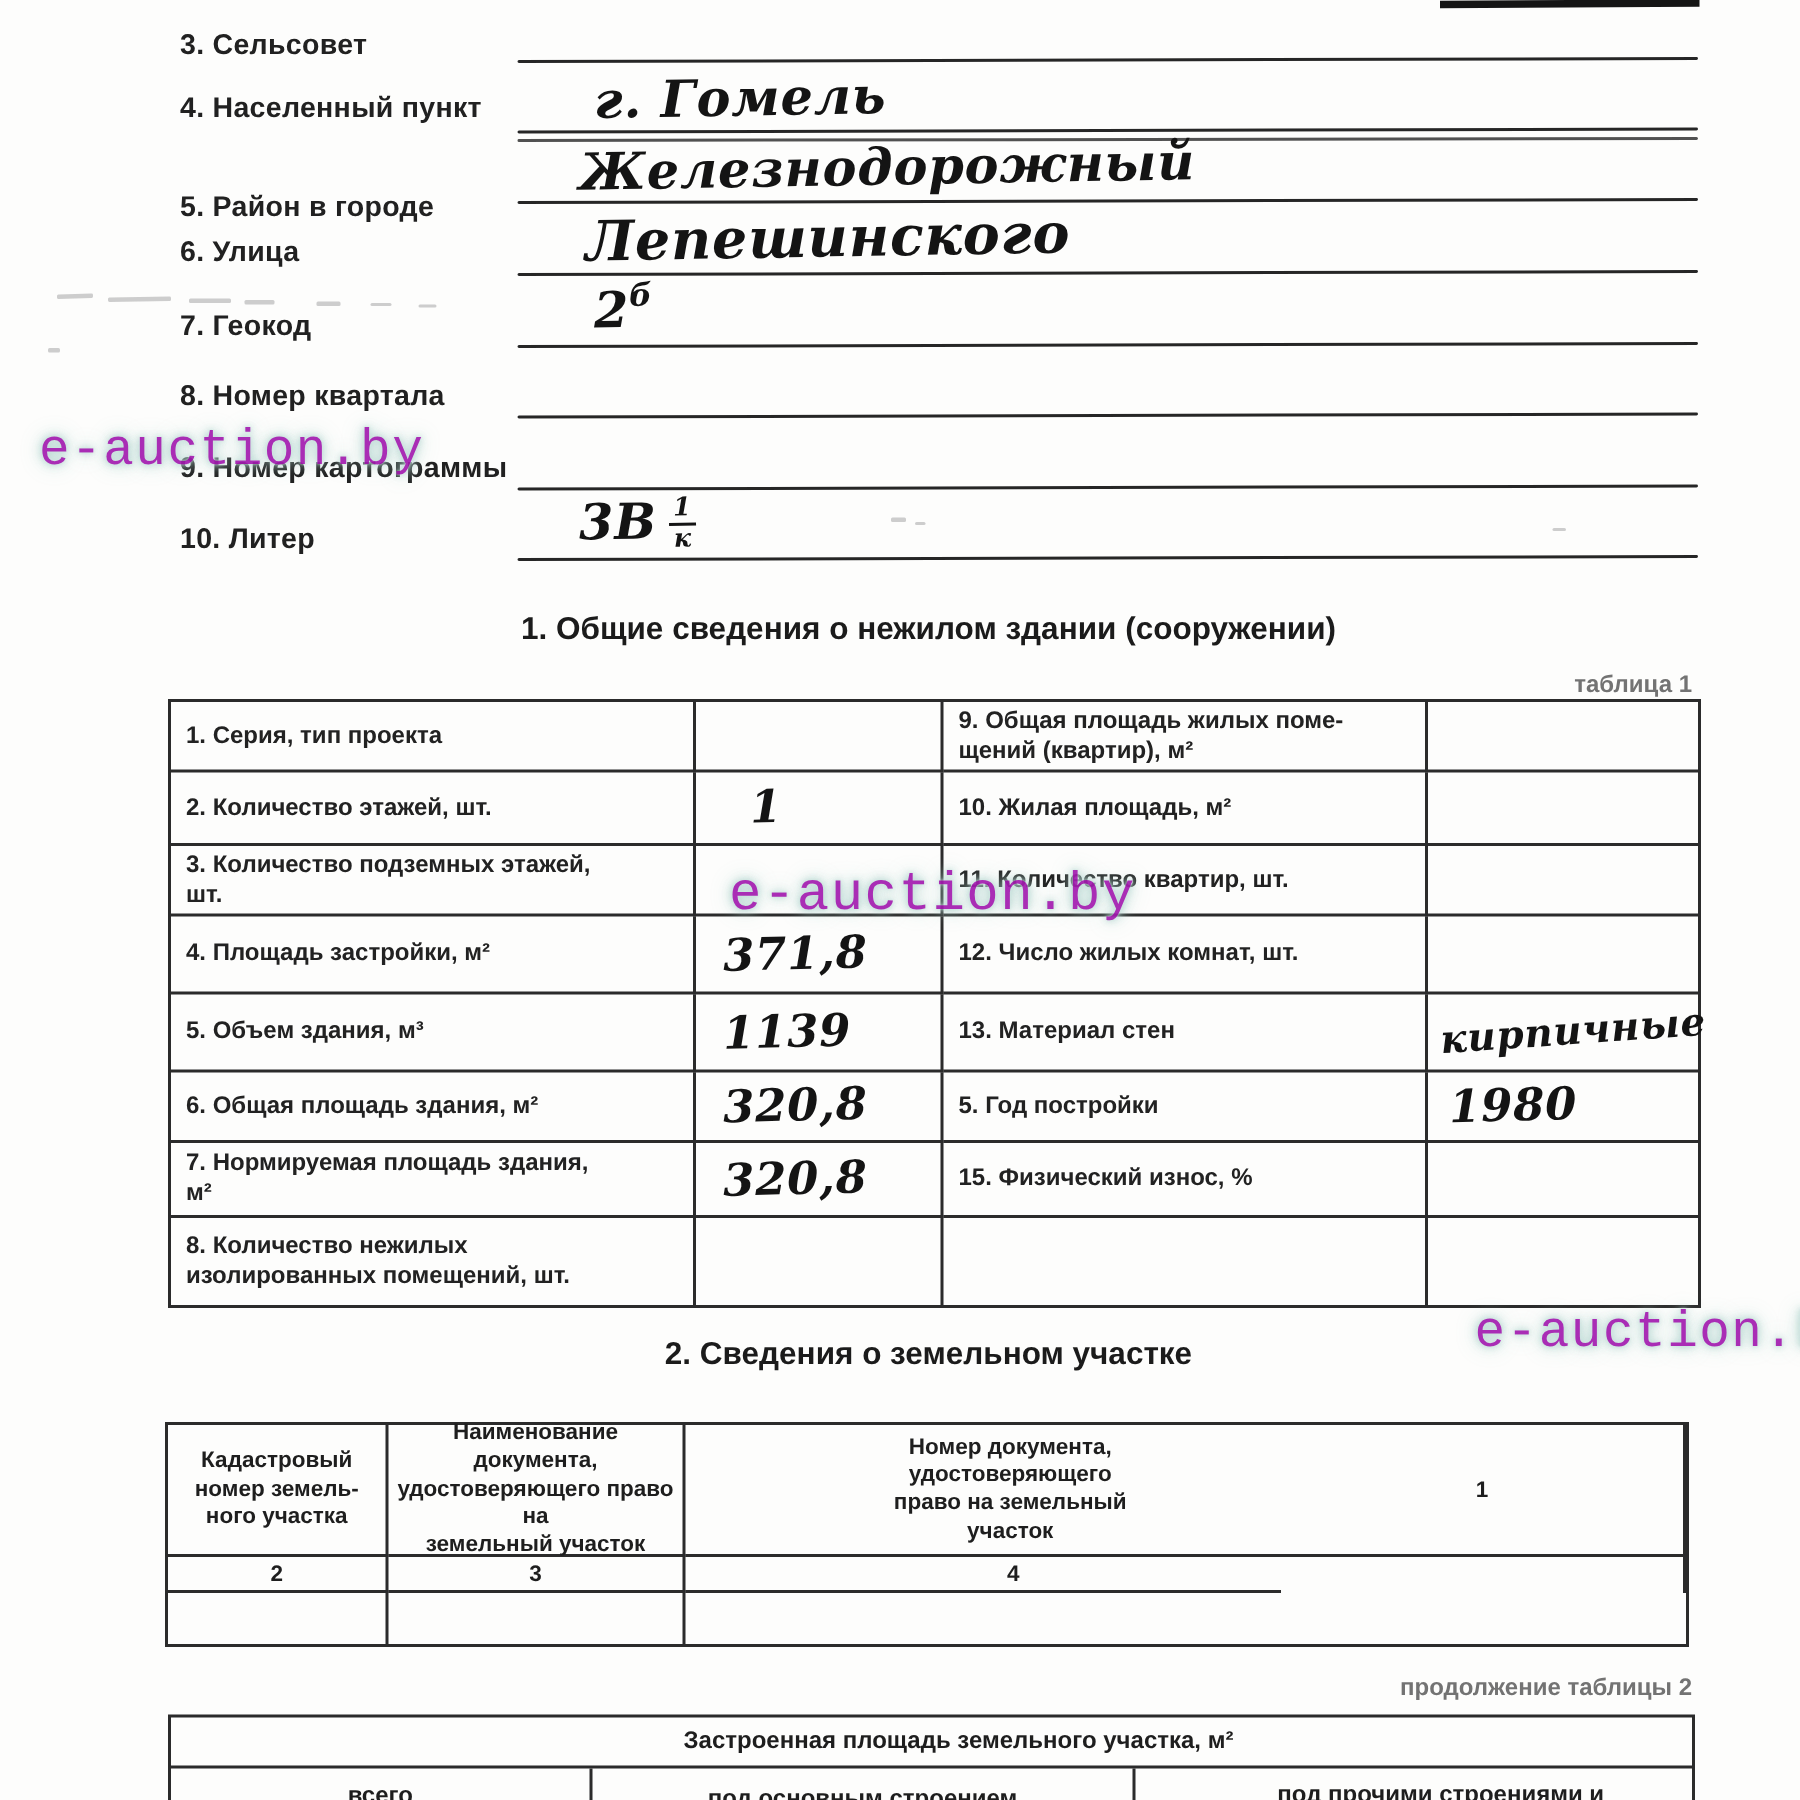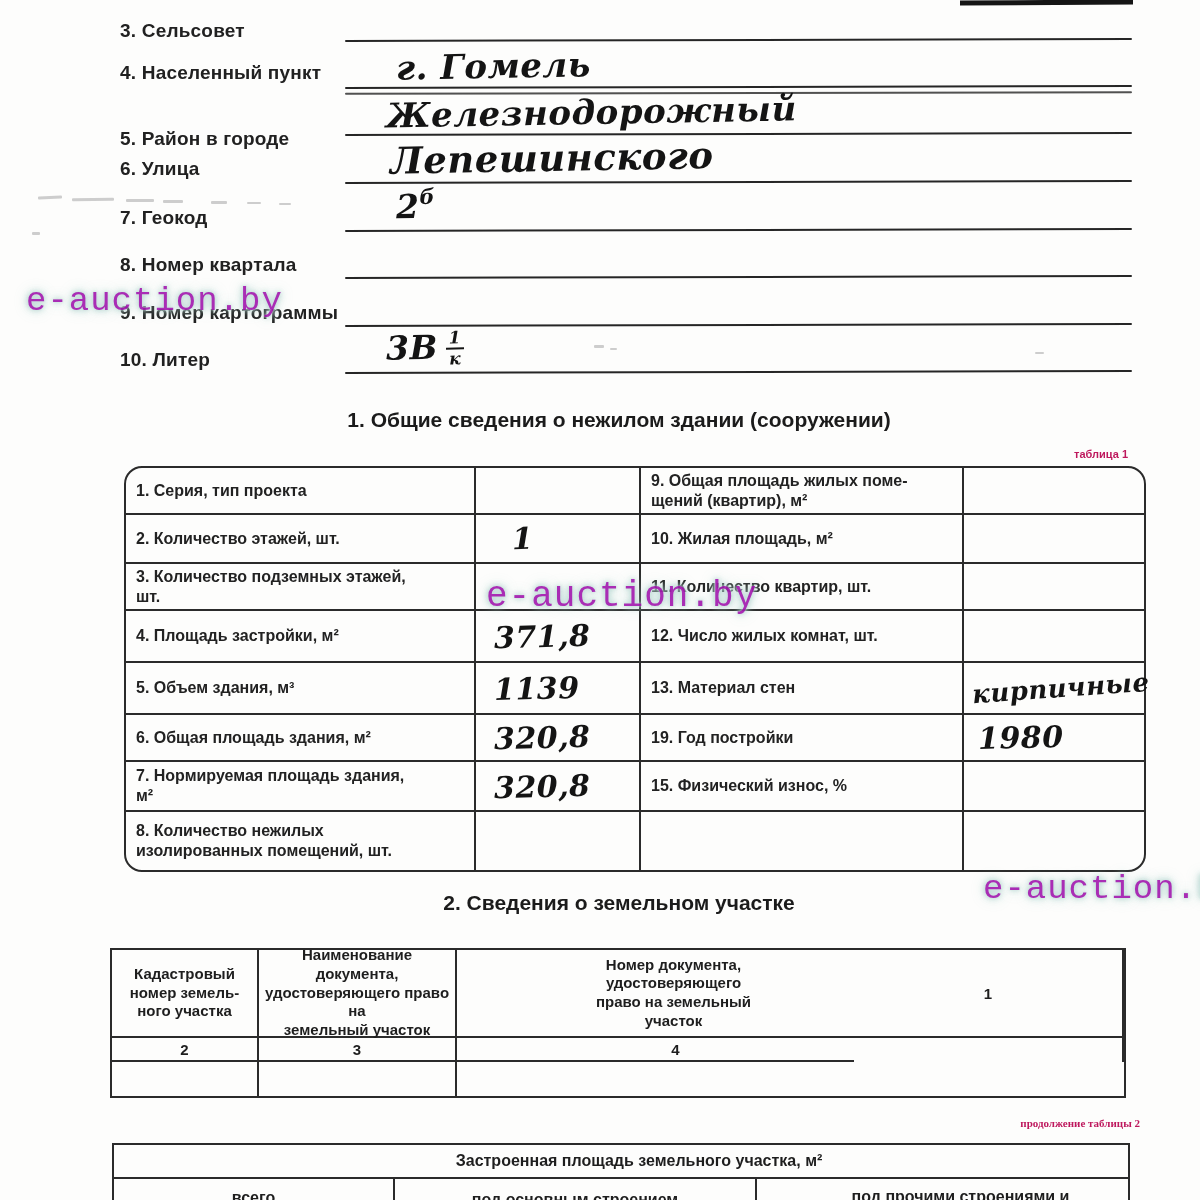--- a/index.html
+++ b/index.html
@@ -22,21 +22,21 @@
   .frac .num{display:block;font-size:17px;border-bottom:2px solid #141414;padding:0 3px 1px;}
   .frac .den{display:block;font-size:17px;padding-top:1px;}
   
   .watermark{
     font-family:Liberation Mono, monospace;font-size:34px;color:#a21caf;opacity:0.92;
     text-shadow:0 0 2px #cde4df,0 0 5px #abd0ca,0 0 9px #abd0ca,0 0 14px rgba(171,208,202,.7);
     letter-spacing:1px;white-space:nowrap;z-index:30;
   }
   
   .section-title{font-size:21px;font-weight:bold;text-align:center;color:#1b1b1b;}
-  .tbl-caption{font-size:11px;font-weight:bold;text-align:right;color:#be185d;}
+  .tbl-caption{font-size:16px;font-weight:bold;text-align:right;color:#737373;}
   
   .tbl{position:absolute;display:grid;border:2px solid #2b2b2b;background:transparent;}
   .cell{border-right:2px solid #2b2b2b;border-bottom:2px solid #2b2b2b;
         display:flex;align-items:center;box-sizing:border-box;overflow:visible;}
   .cell.last-col{border-right:none;padding-left:40px;}
   .cell.last-row{border-bottom:none;}
   .lbl{font-size:16px;font-weight:bold;padding:4px 10px;line-height:1.22;color:#222;}
   .val{justify-content:flex-start;padding-left:18px;}
   .hw-cell{font-size:30px;transform:rotate(-1.5deg);}
   .hw-wall{font-size:26px;transform:rotate(-4deg);margin-left:-4px;}
@@ -92,21 +92,21 @@
   <div class="artifact" style="left:32px;top:232px;width:8px;height:3px;"></div>
   <div class="artifact" style="left:594px;top:345px;width:10px;height:3px;"></div>
   <div class="artifact" style="left:610px;top:348px;width:7px;height:2px;"></div>
   <div class="artifact" style="left:1035px;top:352px;width:9px;height:2px;"></div>
 
   <div class="abs watermark" style="left:26px;top:282px;">e-auction.by</div>
 
   <div class="abs section-title" style="left:110px;top:408px;width:1018px;">1. Общие сведения о нежилом здании (сооружении)</div>
   <div class="abs tbl-caption" style="left:110px;top:448px;width:1018px;">таблица 1</div>
 
-  <div class="tbl" style="left:124px;top:466px;width:1018px;grid-template-columns:350px 165px 323px 180px;grid-template-rows:47px 49px 47px 52px 52px 47px 50px 58px;border-radius:18px;">
+  <div class="tbl" style="left:112px;top:466px;width:1018px;grid-template-columns:350px 165px 323px 180px;grid-template-rows:47px 49px 47px 52px 52px 47px 50px 58px;">
 
     <div class="cell lbl pre">1. Серия, тип проекта</div>
     <div class="cell val">
         <span class="hand hw-cell"></span>
       </div>
     <div class="cell lbl pre">9. Общая площадь жилых поме-
 щений (квартир), м²</div>
     <div class="cell val last-col">
         <span class="hand hw-cell"></span>
       </div>
@@ -145,21 +145,21 @@
       </div>
     <div class="cell lbl pre">13. Материал стен</div>
     <div class="cell val last-col" style="padding-left:12px;">
         <span class="hand hw-wall">кирпичные</span>
       </div>
 
     <div class="cell lbl pre">6. Общая площадь здания, м²</div>
     <div class="cell val">
         <span class="hand hw-cell">320,8</span>
       </div>
-    <div class="cell lbl pre">19. Год постройки</div>
+    <div class="cell lbl pre">5. Год постройки</div>
     <div class="cell val last-col" style="padding-left:14px;">
         <span class="hand hw-cell">1980</span>
       </div>
 
     <div class="cell lbl pre">7. Нормируемая площадь здания,
 м²</div>
     <div class="cell val">
         <span class="hand hw-cell">320,8</span>
       </div>
     <div class="cell lbl pre">15. Физический износ, %</div>
@@ -200,21 +200,21 @@
     <div class="cell t2-num">2</div>
     <div class="cell t2-num">3</div>
     <div class="cell t2-num last-col">4</div>
 
     <div class="cell last-row"></div>
     <div class="cell last-row"></div>
     <div class="cell last-row"></div>
     <div class="cell last-row last-col"></div>
   </div>
 
-  <div class="abs tbl-caption" style="left:122px;top:1117px;width:1018px;font-family:Liberation Serif, serif;">продолжение таблицы 2</div>
+  <div class="abs tbl-caption" style="left:110px;top:1117px;width:1018px;">продолжение таблицы 2</div>
 
   <div class="tbl" style="left:112px;top:1143px;width:1014px;grid-template-columns:281px 362px 371px;grid-template-rows:34px 60px;">
     <div class="cell t2-head last-col" style="grid-column:1 / span 3;font-size:16px;">Застроенная площадь земельного участка, м²</div>
     <div class="cell t2-head last-row" style="font-size:16px;align-items:flex-start;padding-top:9px;">всего</div>
     <div class="cell t2-head last-row" style="font-size:16px;align-items:flex-start;padding-top:11px;">под основным строением</div>
     <div class="cell t2-head last-row last-col" style="font-size:16px;align-items:flex-start;padding-top:8px;">под прочими строениями и</div>
   </div>
 
 </div>
 

